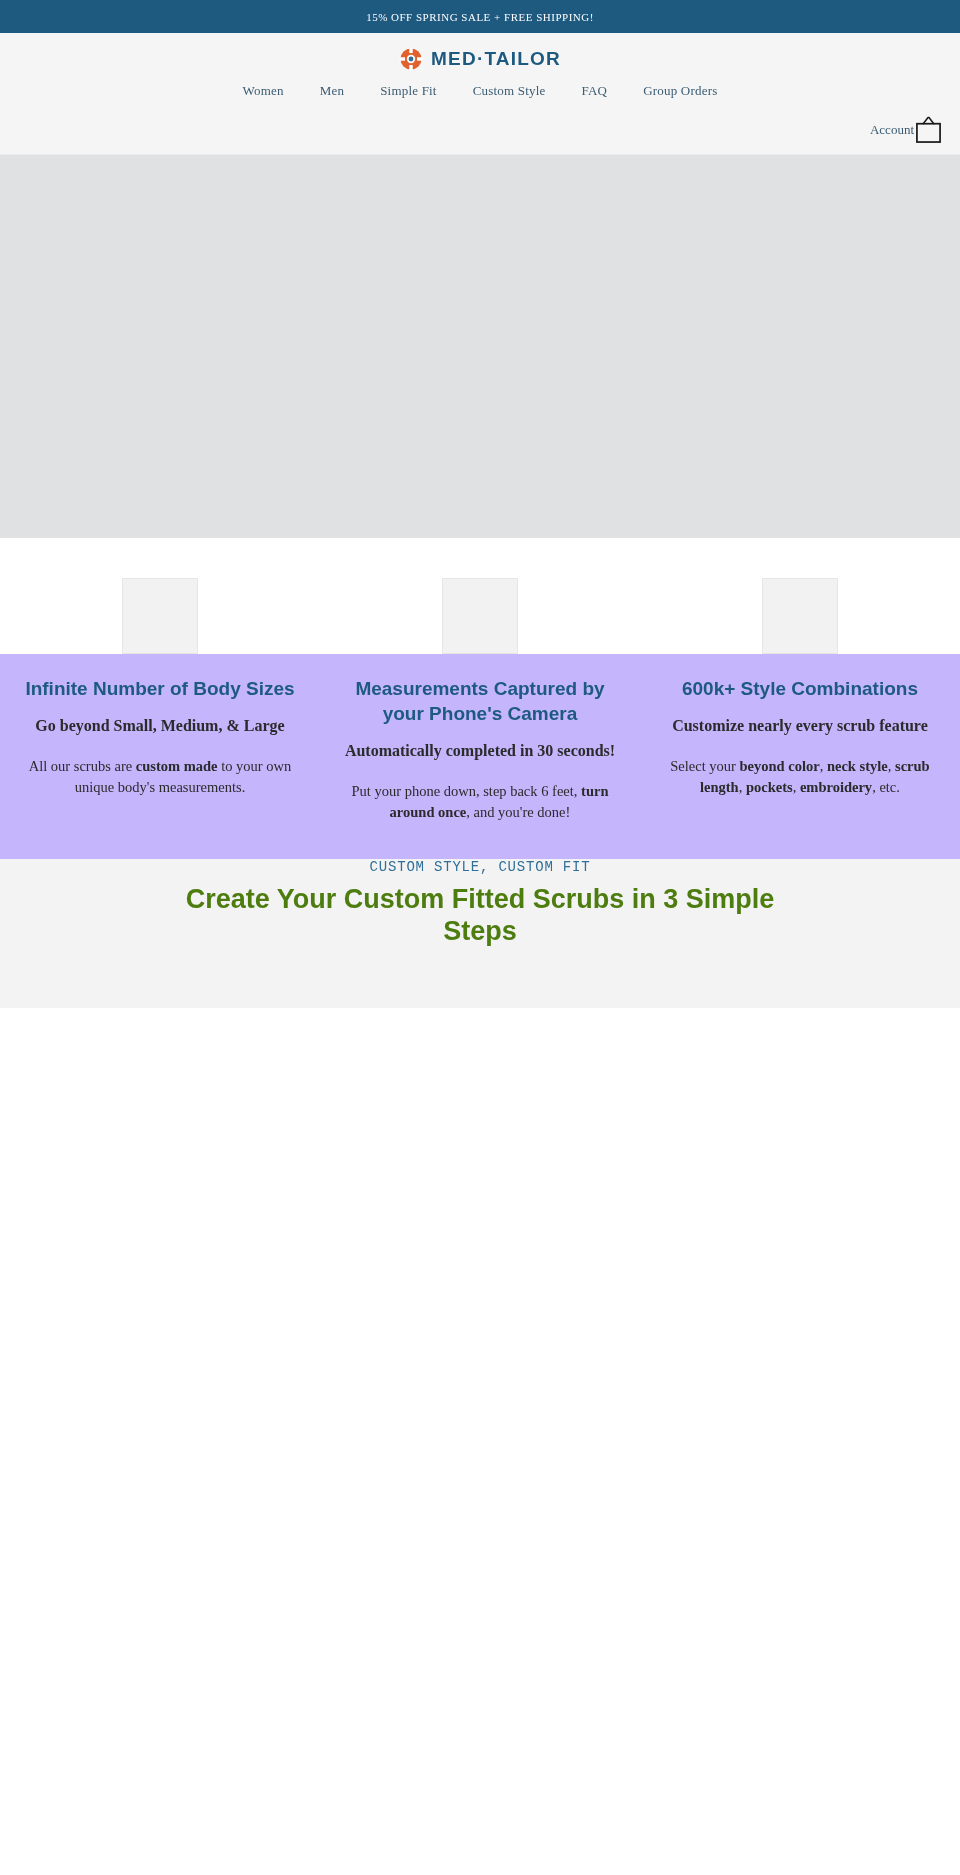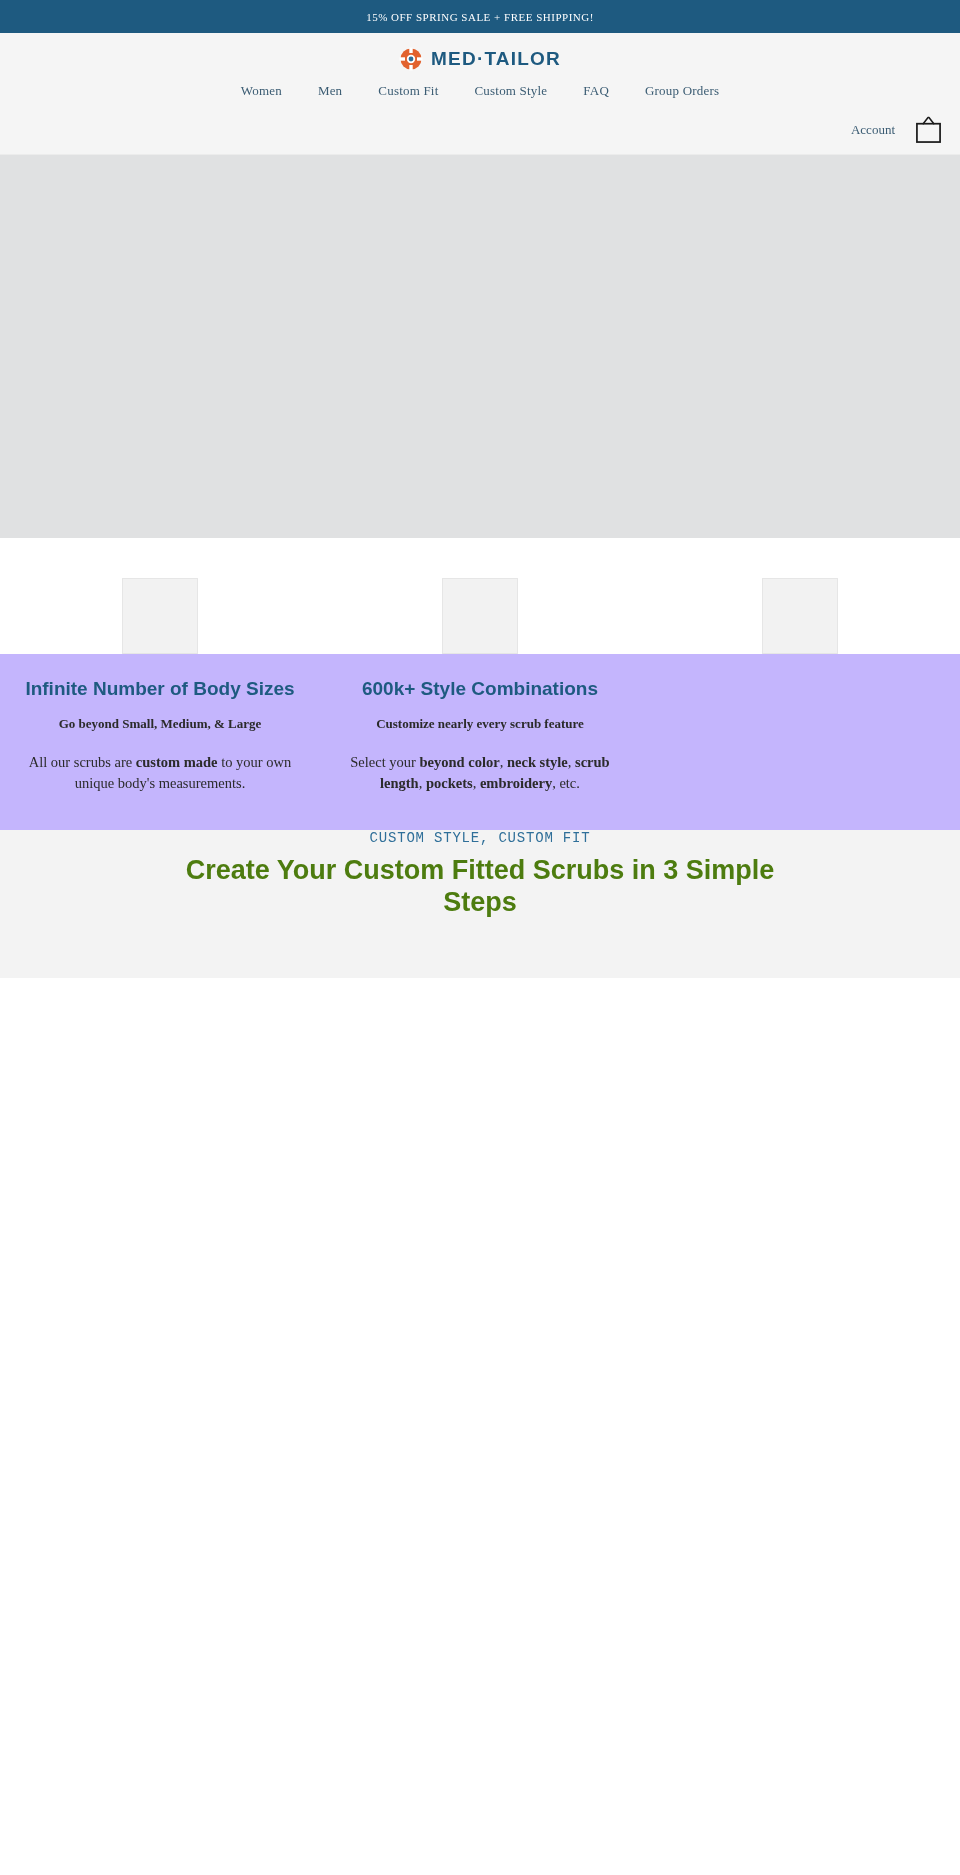--- a/index.html
+++ b/index.html
@@ -66,21 +66,21 @@
     color: #3b5c73;
     text-decoration: none;
     letter-spacing: 0.2px;
   }
   .header-right {
     position: absolute;
     right: 18px;
     bottom: 10px;
     display: flex;
     align-items: center;
-    gap: 20px;
+    gap: 1px;
   }
   .account-link {
     font-family: "Liberation Serif", serif;
     font-size: 13px;
     color: #3b5c73;
     text-decoration: none;
   }
   .cart-icon { width: 27px; height: 29px; display: block; }
 
   
@@ -122,21 +122,21 @@
     font-family: "Liberation Sans", sans-serif;
     font-weight: bold;
     font-size: 19px;
     line-height: 1.32;
     color: #1e5a80;
     margin-bottom: 14px;
   }
   .feature-sub {
     font-family: "Liberation Serif", serif;
     font-weight: bold;
-    font-size: 13px;
+    font-size: 16px;
     line-height: 1.42;
     color: #2b2b2b;
     margin-bottom: 18px;
     text-align: right;
   }
   .feature-body {
     font-family: "Liberation Serif", serif;
     font-size: 14.5px;
     line-height: 1.45;
     color: #2b2b2b;
@@ -188,21 +188,21 @@
         <rect x="18" y="10.3" width="5.4" height="3.4" fill="#ffffff"></rect>
         <circle cx="12" cy="12" r="2.4" fill="#2f6f99"></circle>
       </svg>
     </span>
     <span class="logo-text">MED·TAILOR</span>
   </div>
 
   <nav class="nav">
     <a href="#">Women</a>
     <a href="#">Men</a>
-    <a href="#">Custom Fit</a>
+    <a href="#">Simple Fit</a>
     <a href="#">Custom Style</a>
     <a href="#">FAQ</a>
     <a href="#">Group Orders</a>
   </nav>
 
   <div class="header-right">
     <a href="#" class="account-link">Account</a>
     <span>
       <svg class="cart-icon" viewBox="0 0 28 30">
         <path d="M8.5 9 L13.5 2.5 M19.5 9 L14.5 2.5" stroke="#1b1b1b" stroke-width="1.6" fill="none" stroke-linecap="round"></path>
@@ -232,20 +232,27 @@
   <div class="features">
 
     <div class="feature">
       <div class="feature-title">Infinite Number of Body Sizes</div>
       <div class="feature-sub">Go beyond Small, Medium, &amp; Large</div>
       <div class="feature-body">
         <span>All our scrubs are </span><b>custom made</b><span> to your own unique body's measurements.</span>
       </div>
     </div>
 
+    <div class="feature">
+      <div class="feature-title">Measurements Captured by your Phone's Camera</div>
+      <div class="feature-sub">Automatically completed in 30 seconds!</div>
+      <div class="feature-body">
+        <span>Put your phone down, step back 6 feet, </span><b>turn around once</b><span>, and you're done!</span>
+      </div>
+    </div>
 
     <div class="feature">
       <div class="feature-title">600k+ Style Combinations</div>
       <div class="feature-sub">Customize nearly every scrub feature</div>
       <div class="feature-body">
         <span>Select your </span><b>beyond color</b><span>, </span><b>neck style</b><span>, </span><b>scrub length</b><span>, </span><b>pockets</b><span>, </span><b>embroidery</b><span>, etc.</span>
       </div>
     </div>
 
   </div>

